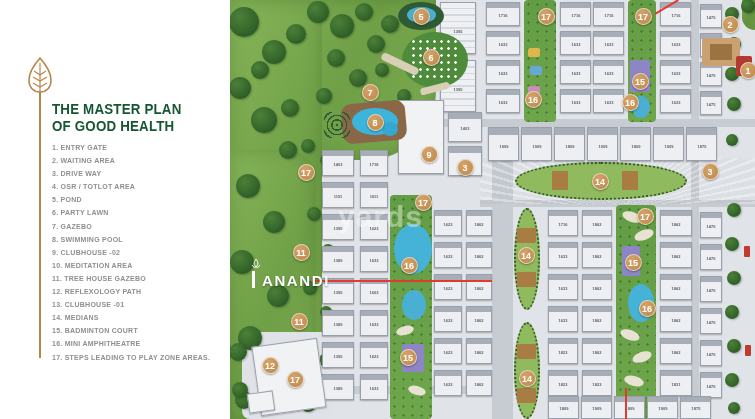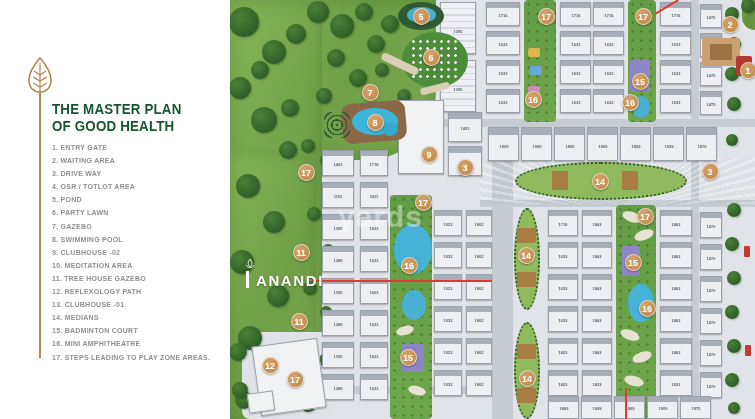--- a/index.html
+++ b/index.html
@@ -84,21 +84,21 @@
         <div class="legend-item">14.  MEDIANS</div>
         <div class="legend-item">15. BADMINTON COURT</div>
         <div class="legend-item">16. MINI AMPHITHEATRE</div>
         <div class="legend-item">17. STEPS LEADING TO PLAY ZONE AREAS.</div>
       </div>
   </div>
 
   <div id="map" class="abs">
 
     <span id="watermark2" class="abs" style="left:108px;top:200px;">yards</span>
-    <div id="logo" class="abs" style="left:16px;top:258px;">
+    <div id="logo" class="abs" style="left:22px;top:258px;">
       <div style="display:flex;flex-direction:column;align-items:flex-start;">
         <svg width="12" height="12" viewBox="0 0 12 12" style="margin-left:-2px;">
           <path d="M6 1 C4 4 3 6 6 9 C9 6 8 4 6 1 Z" fill="none" stroke="#fff" stroke-width="0.9"></path>
           <path d="M2 7 C3 9 5 10 6 9 M10 7 C9 9 7 10 6 9" fill="none" stroke="#fff" stroke-width="0.9"></path>
         </svg>
         <div id="logo-bar" style="margin-top:1px;"></div>
       </div>
       <span id="logo-text">ANANDI</span>
     </div>
   <div class="abs pav" style="left: 84px; top: 0px; width: 441px; height: 419px;"></div>

